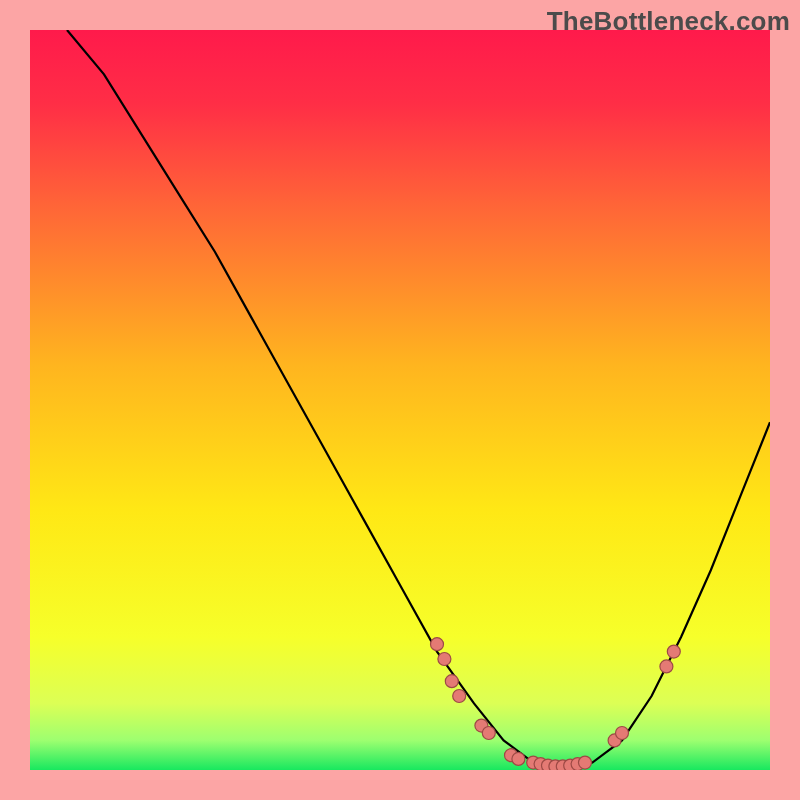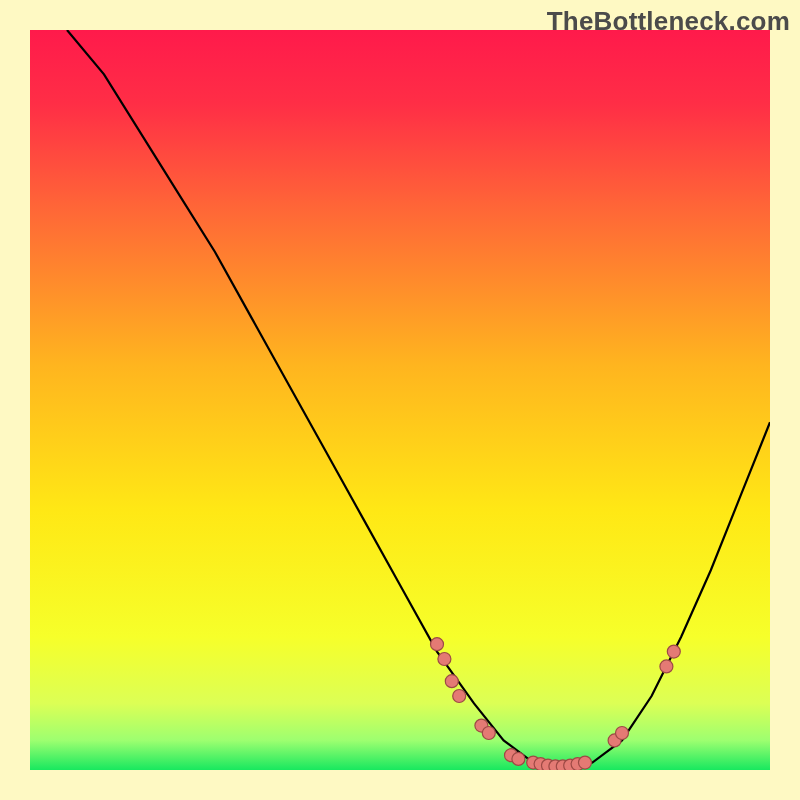--- a/index.html
+++ b/index.html
@@ -10,21 +10,21 @@
     background: #000;
     overflow: hidden;
     font-family: Arial, Helvetica, sans-serif;
   }
   .frame {
     position: absolute;
     left: 0;
     top: 0;
     width: 800px;
     height: 800px;
-    background: #fef9c3;
+    background: #fca5a5;
   }
   .watermark {
     position: absolute;
     top: 6px;
     right: 10px;
     color: #4b4b4b;
     font-size: 26px;
     font-weight: 600;
     letter-spacing: 0.2px;
     user-select: none;

